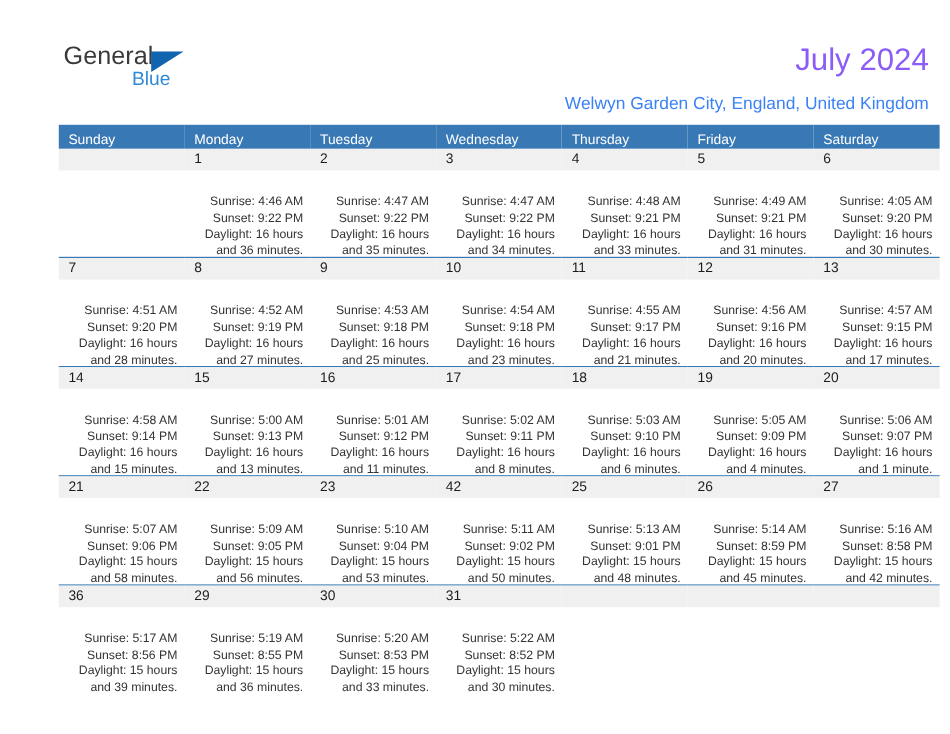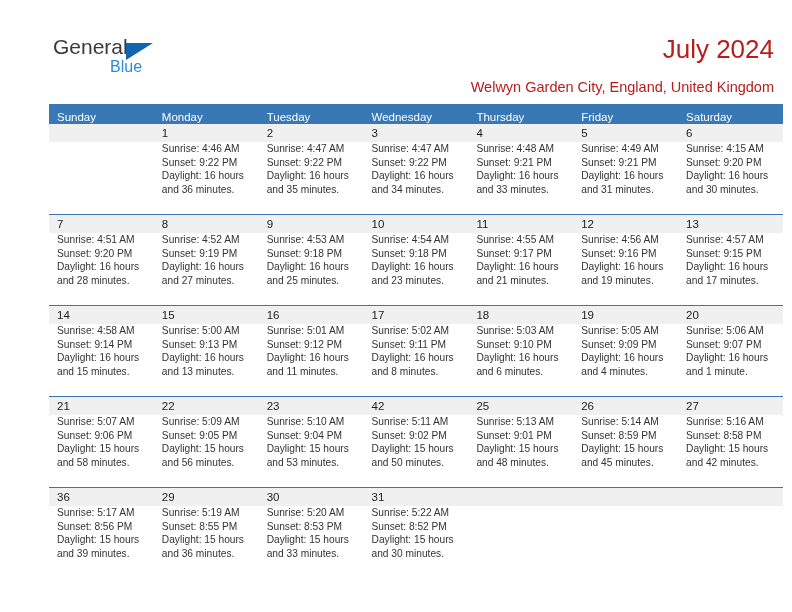--- a/index.html
+++ b/index.html
@@ -56,30 +56,30 @@
     top: 20px;
     font-size: 16px;
     color: #2e8ad6;
     line-height: 22px;
   }
   .title {
     position: absolute;
     right: 38px;
     top: 34px;
     font-size: 26px;
-    color: #b91c1c;
+    color: #8b5cf6;
     text-align: right;
     white-space: nowrap;
   }
   .subtitle {
     position: absolute;
     right: 38px;
     top: 79px;
     font-size: 14.5px;
-    color: #b91c1c;
+    color: #3b82f6;
     text-align: right;
     white-space: nowrap;
   }
 
   
   .cal {
     position: absolute;
     left: 29px;
     top: 104px;
     width: 734px;
@@ -112,24 +112,25 @@
   .daynum {
     background: #f0f0f0;
     height: 18px;
     line-height: 18px;
     padding-left: 8px;
     font-size: 11.5px;
     color: #1c1c1c;
   }
   .cell.empty .daynum { background: #f0f0f0; }
   .info {
-    padding: 0 6px 0 8px;
+    padding: 20px 6px 0 8px;
     font-size: 10.2px;
     line-height: 13.6px;
     color: #333333;
+    text-align: right;
   }
   .info div { white-space: nowrap; }
 </style>
 </head>
 <body>
 
 <div class="page">
 
   <div class="top">
     <div class="logo">
@@ -212,21 +213,21 @@
                 <div>Sunset: 9:21 PM</div>
                 <div>Daylight: 16 hours</div>
                 <div>and 31 minutes.</div>
               </div>
             </div>
           </td>
           <td>
             <div class="cell">
               <div class="daynum">6</div>
               <div class="info">
-                <div>Sunrise: 4:15 AM</div>
+                <div>Sunrise: 4:05 AM</div>
                 <div>Sunset: 9:20 PM</div>
                 <div>Daylight: 16 hours</div>
                 <div>and 30 minutes.</div>
               </div>
             </div>
           </td>
         </tr>
         <tr class="weekrow">
           <td>
             <div class="cell">
@@ -283,21 +284,21 @@
               </div>
             </div>
           </td>
           <td>
             <div class="cell">
               <div class="daynum">12</div>
               <div class="info">
                 <div>Sunrise: 4:56 AM</div>
                 <div>Sunset: 9:16 PM</div>
                 <div>Daylight: 16 hours</div>
-                <div>and 19 minutes.</div>
+                <div>and 20 minutes.</div>
               </div>
             </div>
           </td>
           <td>
             <div class="cell">
               <div class="daynum">13</div>
               <div class="info">
                 <div>Sunrise: 4:57 AM</div>
                 <div>Sunset: 9:15 PM</div>
                 <div>Daylight: 16 hours</div>

